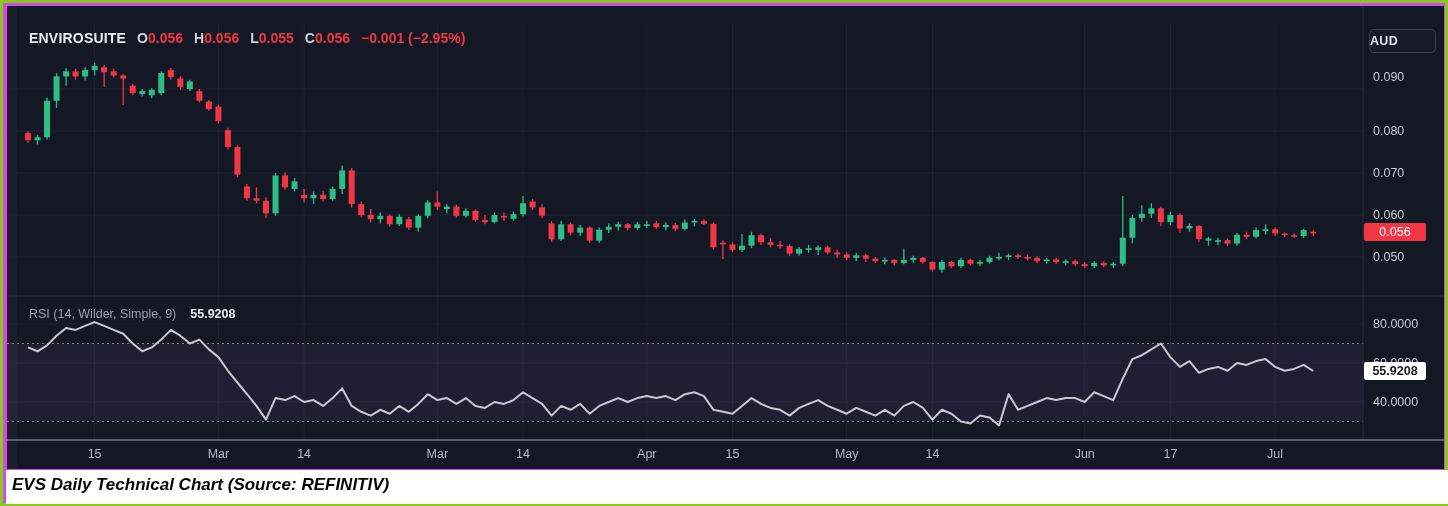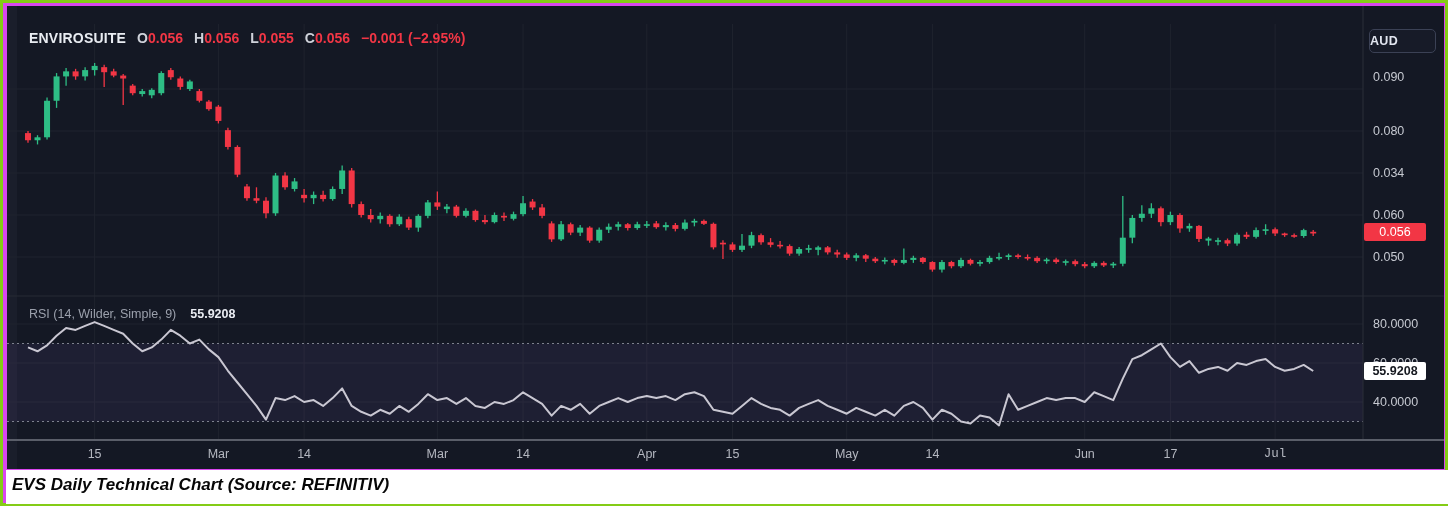--- a/index.html
+++ b/index.html
@@ -347,21 +347,21 @@
     <div class="rsi-legend">
       <span class="lbl">RSI (14, Wilder, Simple, 9)</span>
       <span class="val">55.9208</span>
     </div>
 
     <div class="aud-btn">AUD</div>
 
     <div class="price-axis" id="price-axis">
         <span class="axis-label" style="top: 63px;">0.090</span>
         <span class="axis-label" style="top: 117px;">0.080</span>
-        <span class="axis-label" style="top: 159px;">0.034</span>
+        <span class="axis-label" style="top: 159px;">0.070</span>
         <span class="axis-label" style="top: 201px;">0.060</span>
         <span class="axis-label" style="top: 243px;">0.050</span>
         <span class="axis-label" style="top: 310px;">80.0000</span>
         <span class="axis-label" style="top: 349px;">60.0000</span>
         <span class="axis-label" style="top: 388px;">40.0000</span>
         <div class="badge price" style="top: 216.8px;">0.056</div>
         <div class="badge rsi" style="top: 355.954px;">55.9208</div>
       </div>
 
     <div class="time-axis" id="time-axis">
@@ -369,20 +369,20 @@
         <span class="time-label" style="left: 211.4px;">Mar</span>
         <span class="time-label" style="left: 297.08px;">14</span>
         <span class="time-label" style="left: 430.36px;">Mar</span>
         <span class="time-label" style="left: 516.04px;">14</span>
         <span class="time-label" style="left: 639.8px;">Apr</span>
         <span class="time-label" style="left: 725.48px;">15</span>
         <span class="time-label" style="left: 839.72px;">May</span>
         <span class="time-label" style="left: 925.4px;">14</span>
         <span class="time-label" style="left: 1077.72px;">Jun</span>
         <span class="time-label" style="left: 1163.4px;">17</span>
-        <span class="time-label" style="left: 1268.12px; font-family: Liberation Mono, monospace;">Jul</span>
+        <span class="time-label" style="left: 1268.12px;">Jul</span>
       </div>
   </div>
 
   <div class="caption-bar">
     <span class="cap">EVS Daily Technical Chart (Source: REFINITIV)</span>
   </div>
 </div>
 
 </body></html>

